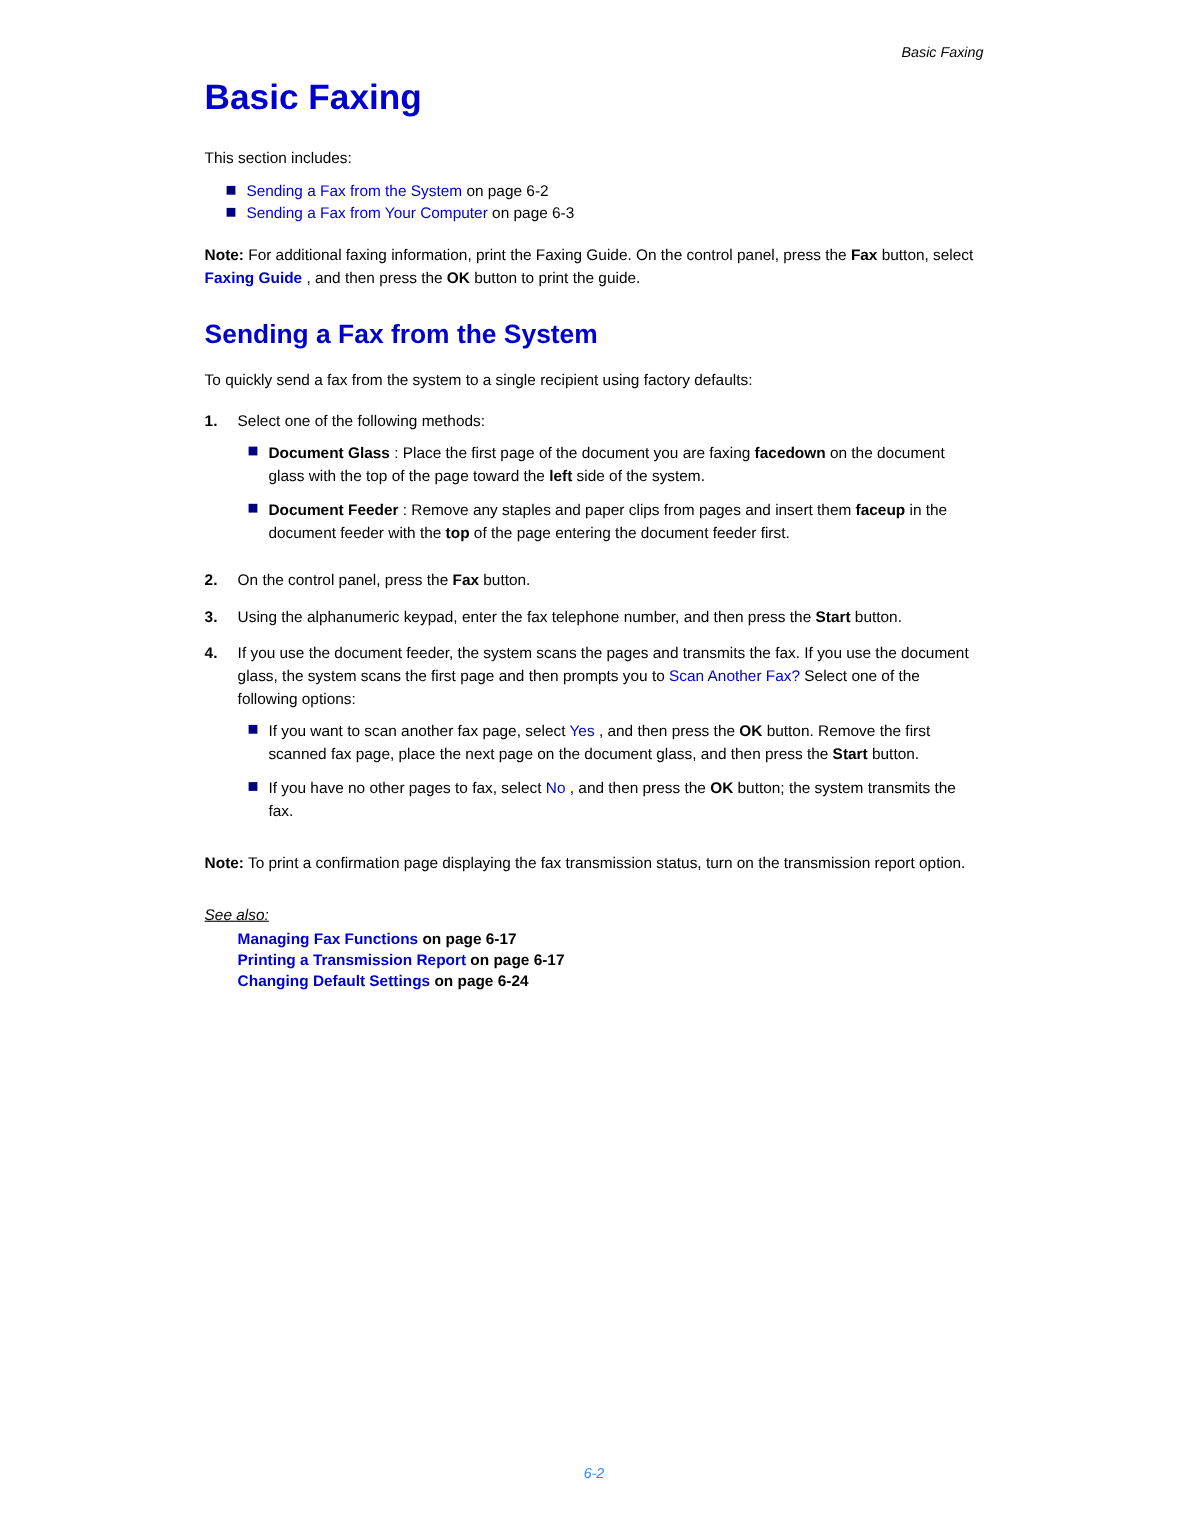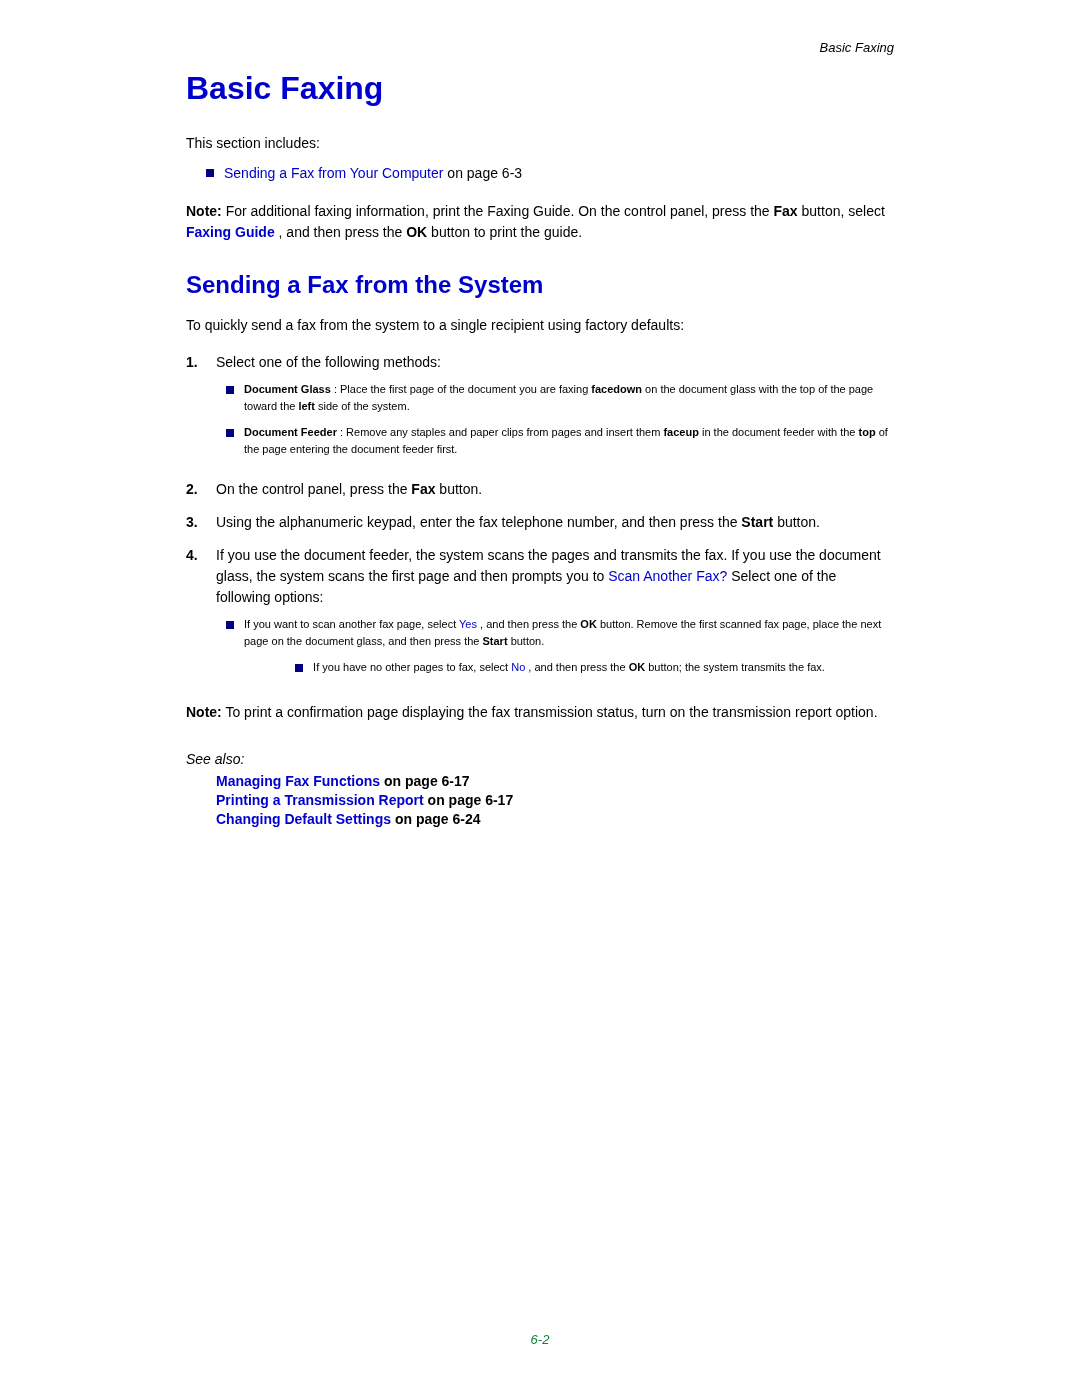--- a/index.html
+++ b/index.html
@@ -132,21 +132,21 @@
     .sub-bullets {
       list-style: none;
       margin-top: 8px;
       margin-left: 10px;
     }
 
     .sub-bullets li {
       display: flex;
       align-items: flex-start;
       margin-bottom: 10px;
-      font-size: 11px;
+      font-size: 14px;
       line-height: 1.5;
       justify-content: center;
     }
 
     .sub-bullet-square {
       width: 8px;
       height: 8px;
       background: #000080;
       margin-right: 10px;
       margin-top: 5px;
@@ -159,28 +159,29 @@
       left: 0;
       right: 0;
       text-align: center;
       font-style: italic;
       font-size: 13px;
       color: #000000;
     }
 
     .footer-line2 {
       font-size: 13px;
-      color: #15803d;
+      color: #3b82f6;
       text-align: center;
     }
 
     .see-also-label {
       font-style: italic;
       font-size: 14px;
       margin-bottom: 6px;
+      text-decoration: underline;
     }
 
     .see-also-links {
       list-style: none;
       margin-left: 30px;
       margin-bottom: 20px;
     }
 
     .see-also-links li {
       font-size: 14px;
@@ -195,20 +196,29 @@
 
   <div class="header-right">
     <span>Basic Faxing</span>
   </div>
 
   <h1 class="main-title">Basic Faxing</h1>
 
   <p class="intro-text">This section includes:</p>
 
   <ul class="bullet-list">
+    <li>
+      <span class="bullet-square"></span>
+      <span>
+        <a class="link" href="#">
+          <span>Sending a Fax from the System</span>
+        </a>
+        <span>on page 6-2</span>
+      </span>
+    </li>
     <li>
       <span class="bullet-square"></span>
       <span>
         <a class="link" href="#">
           <span>Sending a Fax from Your Computer</span>
         </a>
         <span>on page 6-3</span>
       </span>
     </li>
   </ul>

